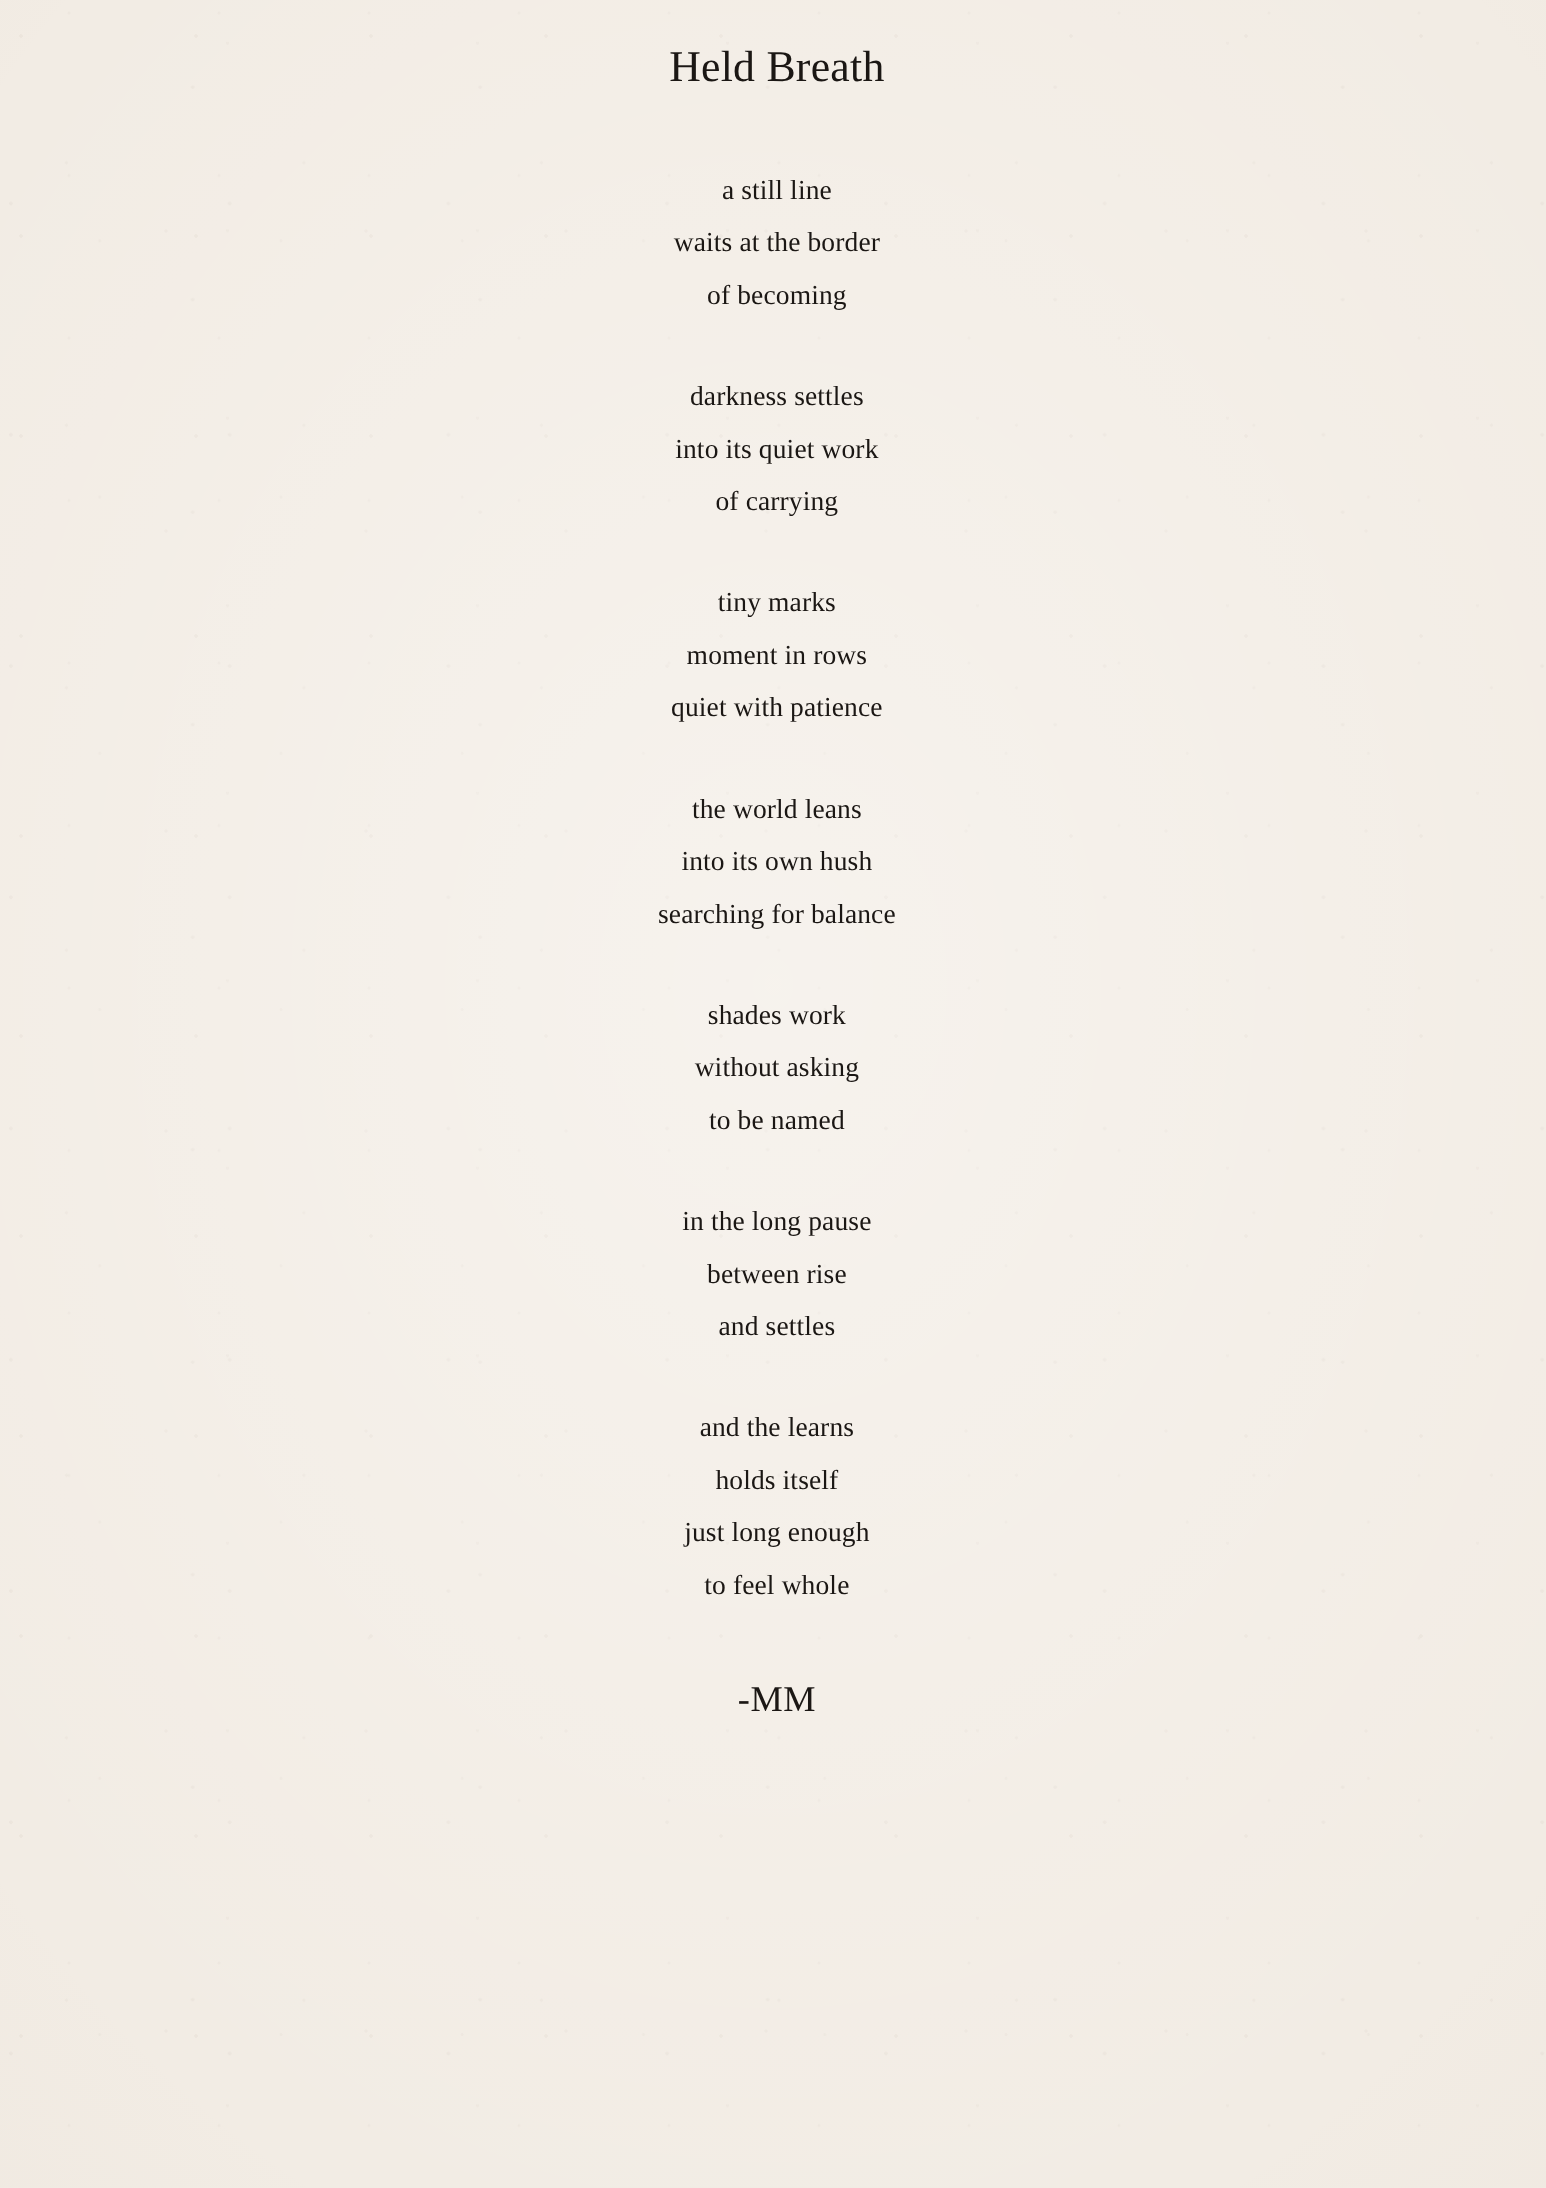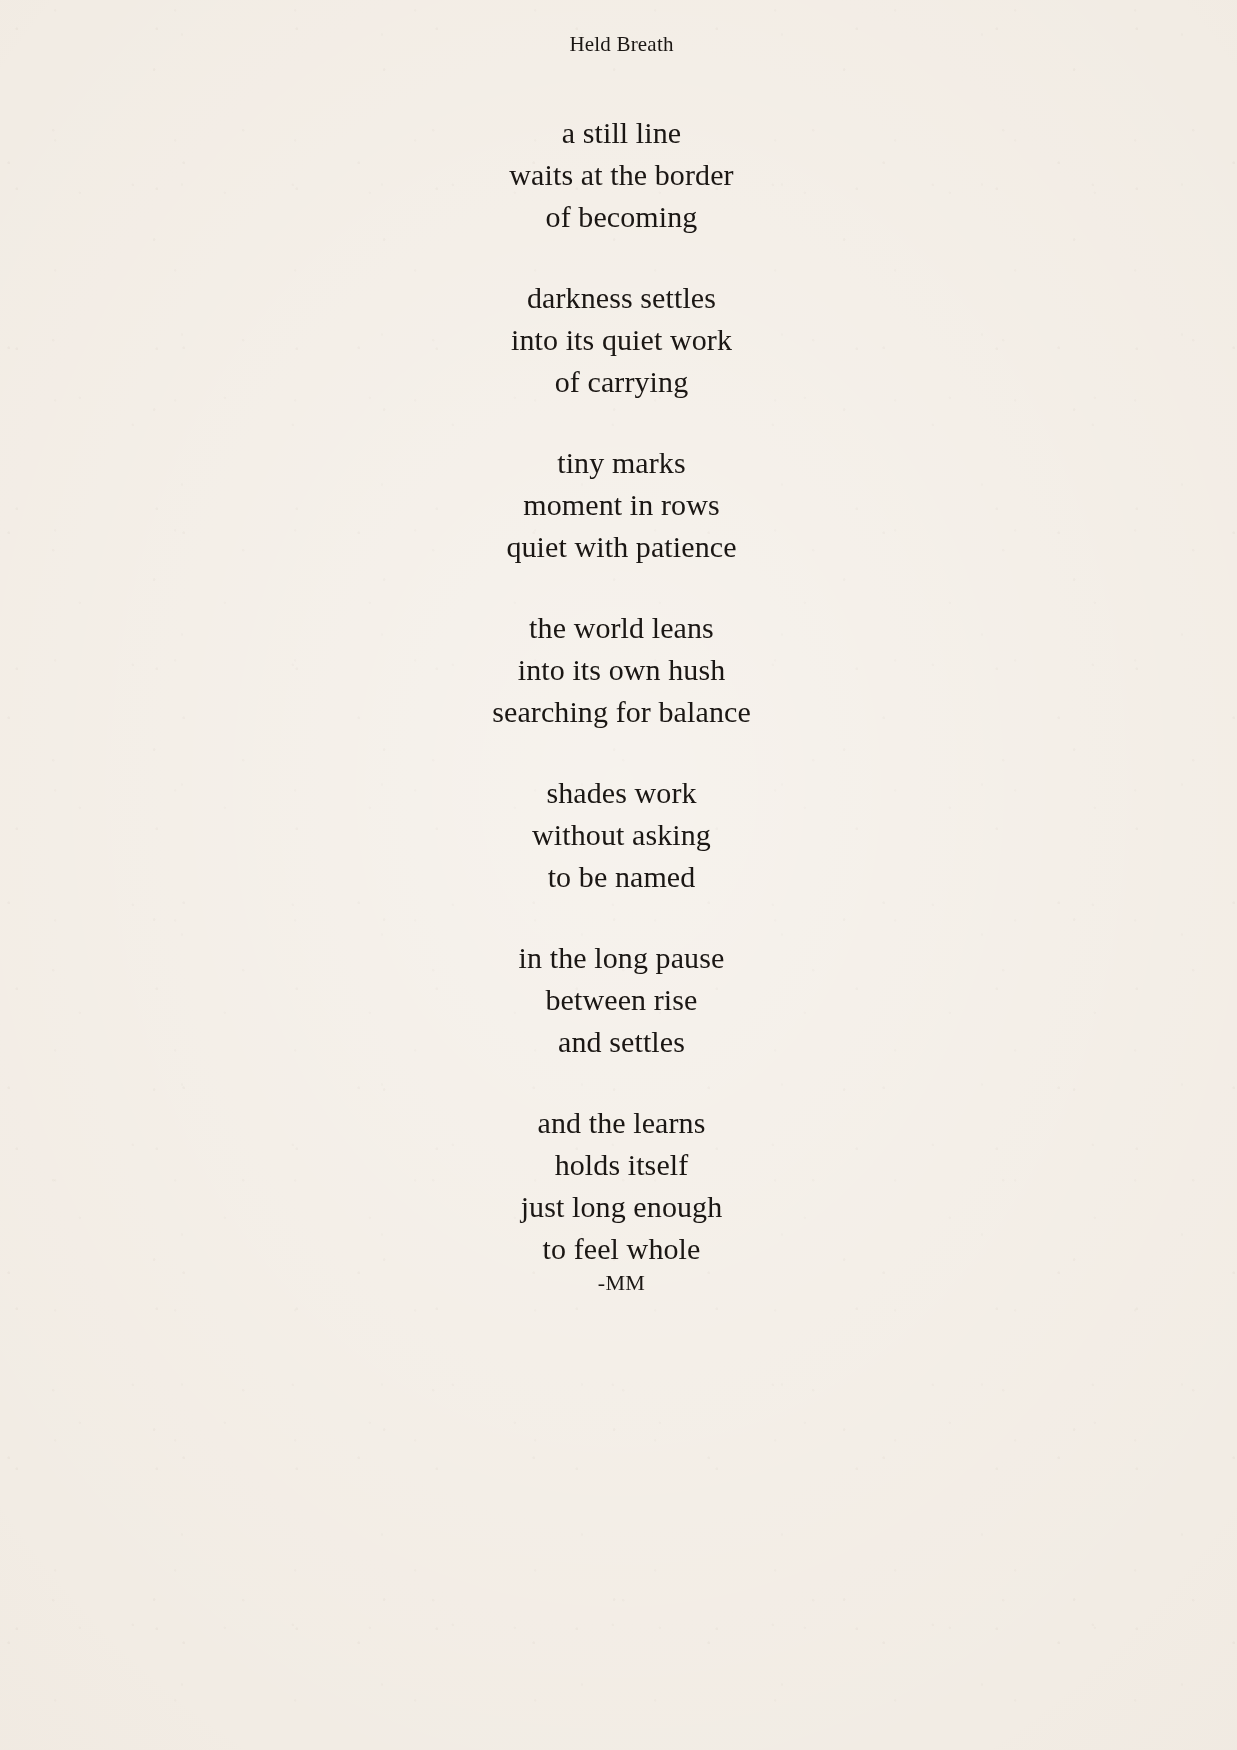--- a/index.html
+++ b/index.html
@@ -45,47 +45,48 @@
     position: relative;
     width: 100%;
     height: 100%;
     box-sizing: border-box;
     display: flex;
     flex-direction: column;
     align-items: center;
     padding-top: 30px;
   }
   .poem-title {
-    font-size: 21px;
+    font-size: 35px;
     line-height: 1.35;
     letter-spacing: 0.2px;
     text-align: center;
     margin: 0 0 0 6px;
     font-weight: 400;
   }
   .poem-body {
     margin-top: 54px;
     margin-left: 6px;
     text-align: center;
   }
   .stanza {
     margin-bottom: 39px;
   }
   .stanza:last-child {
     margin-bottom: 0;
   }
   .line {
-    font-size: 30px;
+    font-size: 22px;
     line-height: 42px;
     letter-spacing: 0.1px;
     white-space: pre;
   }
   .signature {
+    margin-top: 55px;
     margin-left: 6px;
-    font-size: 22px;
+    font-size: 29px;
     letter-spacing: 0.4px;
     text-align: center;
   }
 </style>
 </head>
 <body>
 
 <div class="paper-texture"></div>
 <div class="paper-vignette"></div>
 

